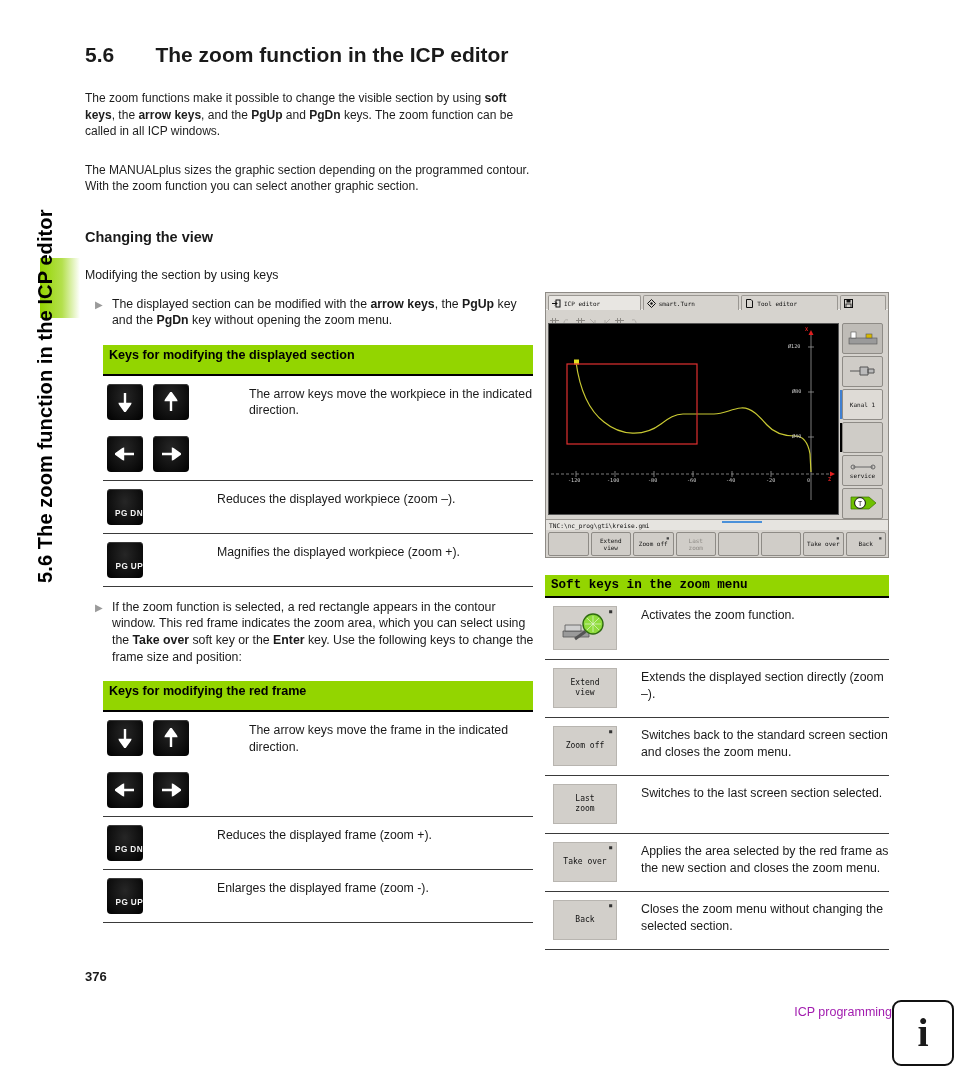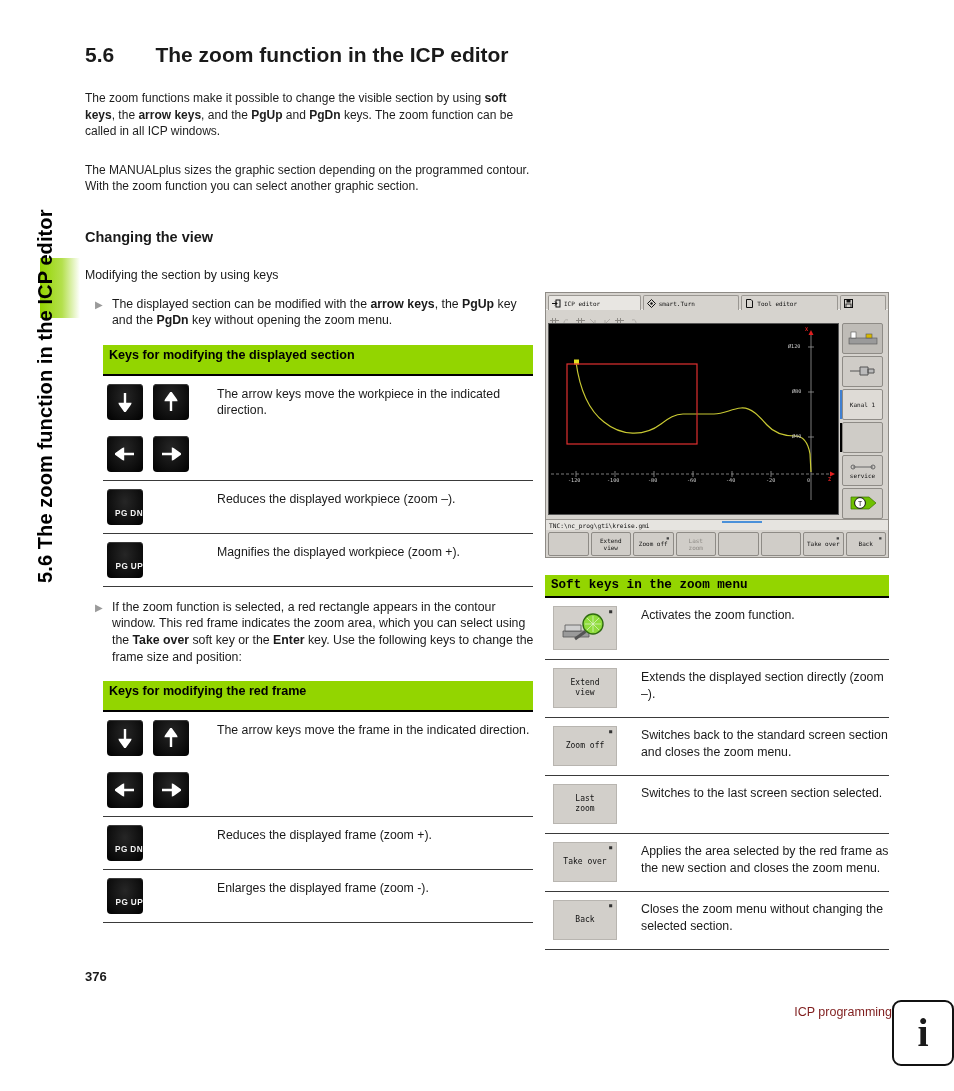--- a/index.html
+++ b/index.html
@@ -30,21 +30,21 @@
   h2.sub{font-size:14.5px;font-weight:bold;margin:34px 0 0 0;}
   p.lead{font-size:12.3px;line-height:16.6px;margin:22px 0 0 0;}
   .bullet{display:flex;gap:8px;margin:12px 0 0 10px;font-size:12.3px;line-height:16.6px;}
   .bullet .tri{color:#9a9a9a;font-size:10px;line-height:18px;flex:0 0 9px;}
 
   
   .ktable{margin:16px 0 0 18px;width:430px;}
   .ktable .hdr{background:#93d500;color:#000;font-weight:bold;font-size:12.6px;
     padding:3px 0 12px 6px;border-bottom:2px solid #000;}
   .krow{display:flex;border-bottom:1px solid #3a3a3a;min-height:34px;padding:8px 0 8px 0;}
-  .krow.noline{border-bottom:none;}
+  .krow.noline{border-bottom:none;gap:32px;}
   .kcell-keys{flex:0 0 110px;display:flex;gap:10px;padding-left:4px;}
   .kcell-txt{flex:1;font-size:12.3px;line-height:16.6px;padding-top:2px;}
 
   .keycap{width:36px;height:36px;border-radius:4px;position:relative;
     background:radial-gradient(ellipse at 50% 35%,#262626 0%,#0c0c0c 70%,#000 100%);
     box-shadow:inset 0 1px 0 #3a3a3a;}
   .keycap svg{position:absolute;left:50%;top:50%;transform:translate(-50%,-50%);}
   .keycap .pgtxt{position:absolute;left:0;right:0;bottom:7px;text-align:right;
     color:#f2f2f2;font-family:"Liberation Sans",sans-serif;font-size:8.2px;font-weight:bold;
     letter-spacing:.4px;}
@@ -94,21 +94,21 @@
   .scell-txt{flex:1;font-size:12.3px;line-height:16.6px;padding-top:1px;}
   .sk{width:62px;height:38px;background:#d2cfca;border:1px solid #b8b5b0;
     display:flex;align-items:center;justify-content:center;text-align:center;
     font-family:"DejaVu Sans Mono",monospace;font-size:8px;line-height:10px;color:#111;
     position:relative;}
   .sk .mark{position:absolute;right:3px;top:0px;font-size:8px;color:#333;}
   .sk.icon{height:42px;}
 
   
   .pgnum{position:absolute;left:85px;top:969px;font-size:13px;font-weight:bold;}
-  .foot-r{position:absolute;right:62px;top:1005px;font-size:12.5px;color:#7f1d1d;}
+  .foot-r{position:absolute;right:62px;top:1005px;font-size:12.5px;color:#a21caf;}
   .infobox{position:absolute;right:0px;top:1000px;width:58px;height:62px;
     border:2px solid #111;border-radius:9px;display:flex;align-items:center;justify-content:center;
     font-family:"Liberation Serif",serif;font-size:40px;font-weight:bold;line-height:1;}
 </style>
 </head>
 <body>
 
 <div class="page">
 
   <div class="sidebar">

